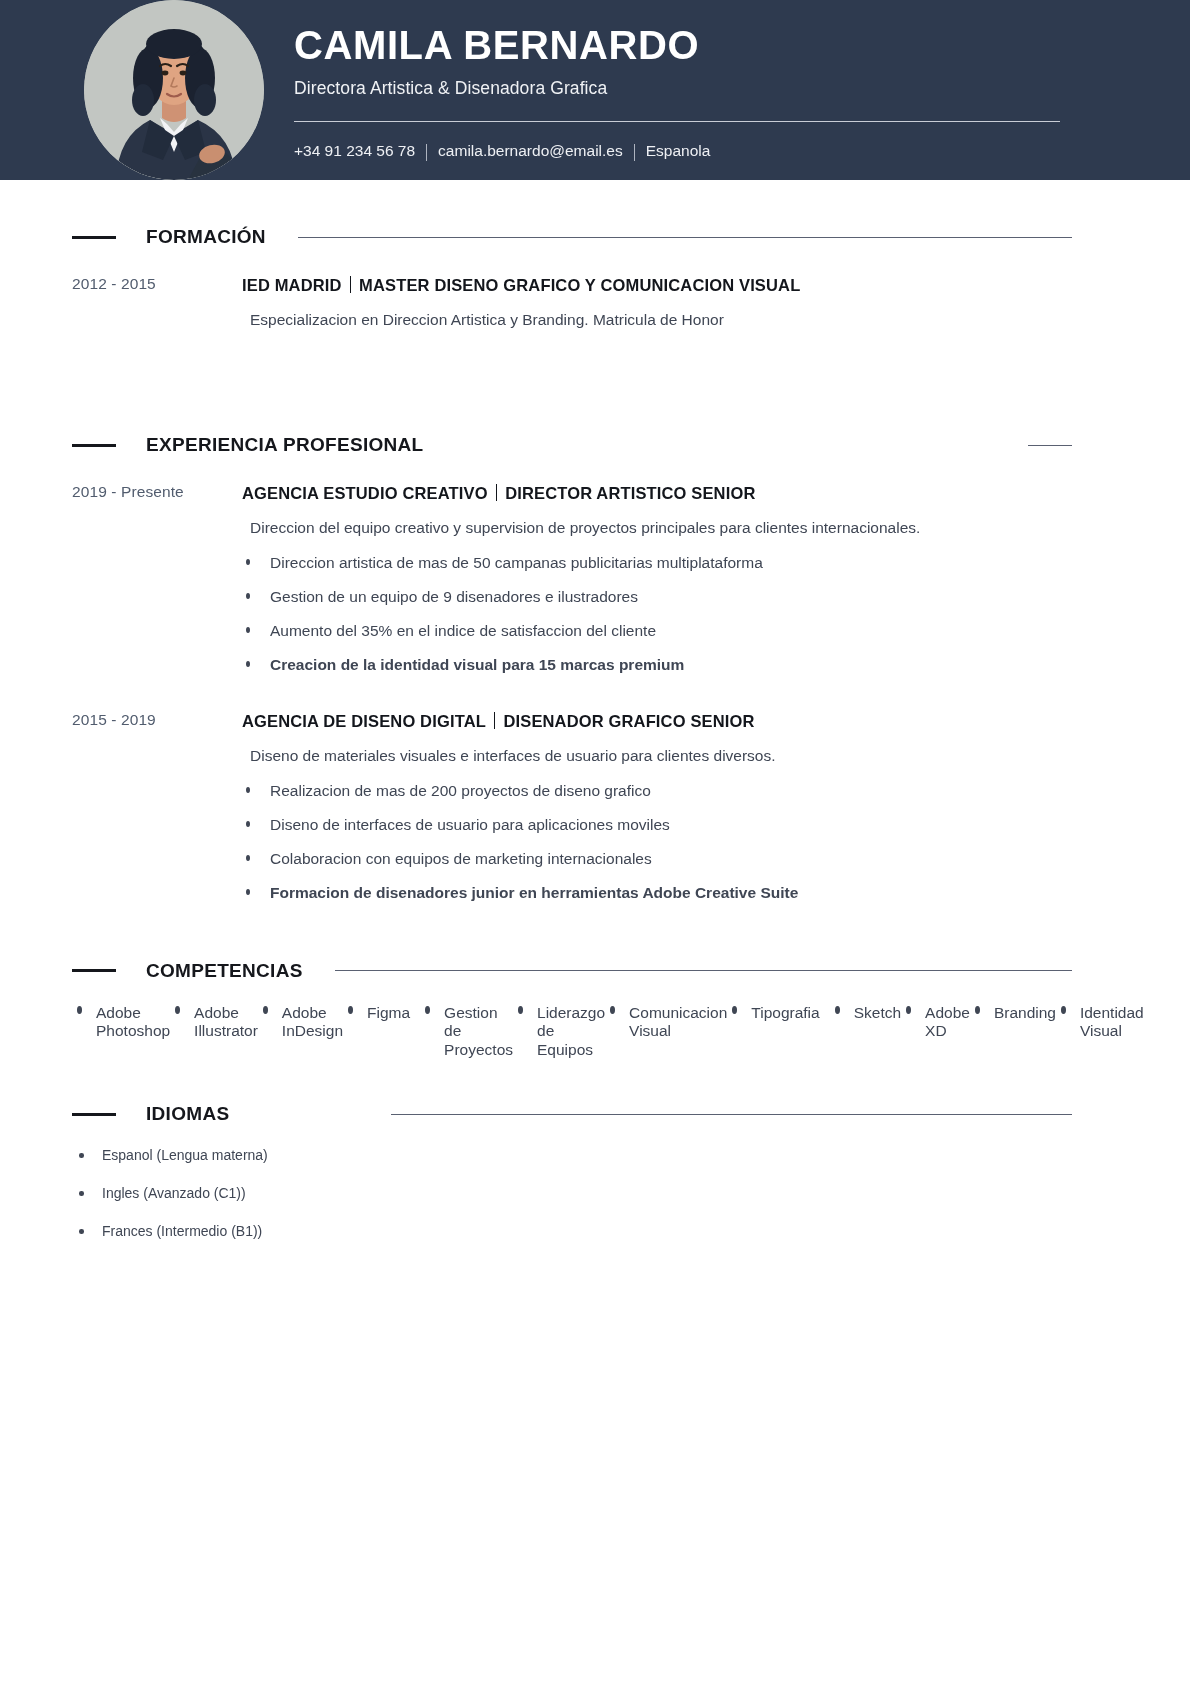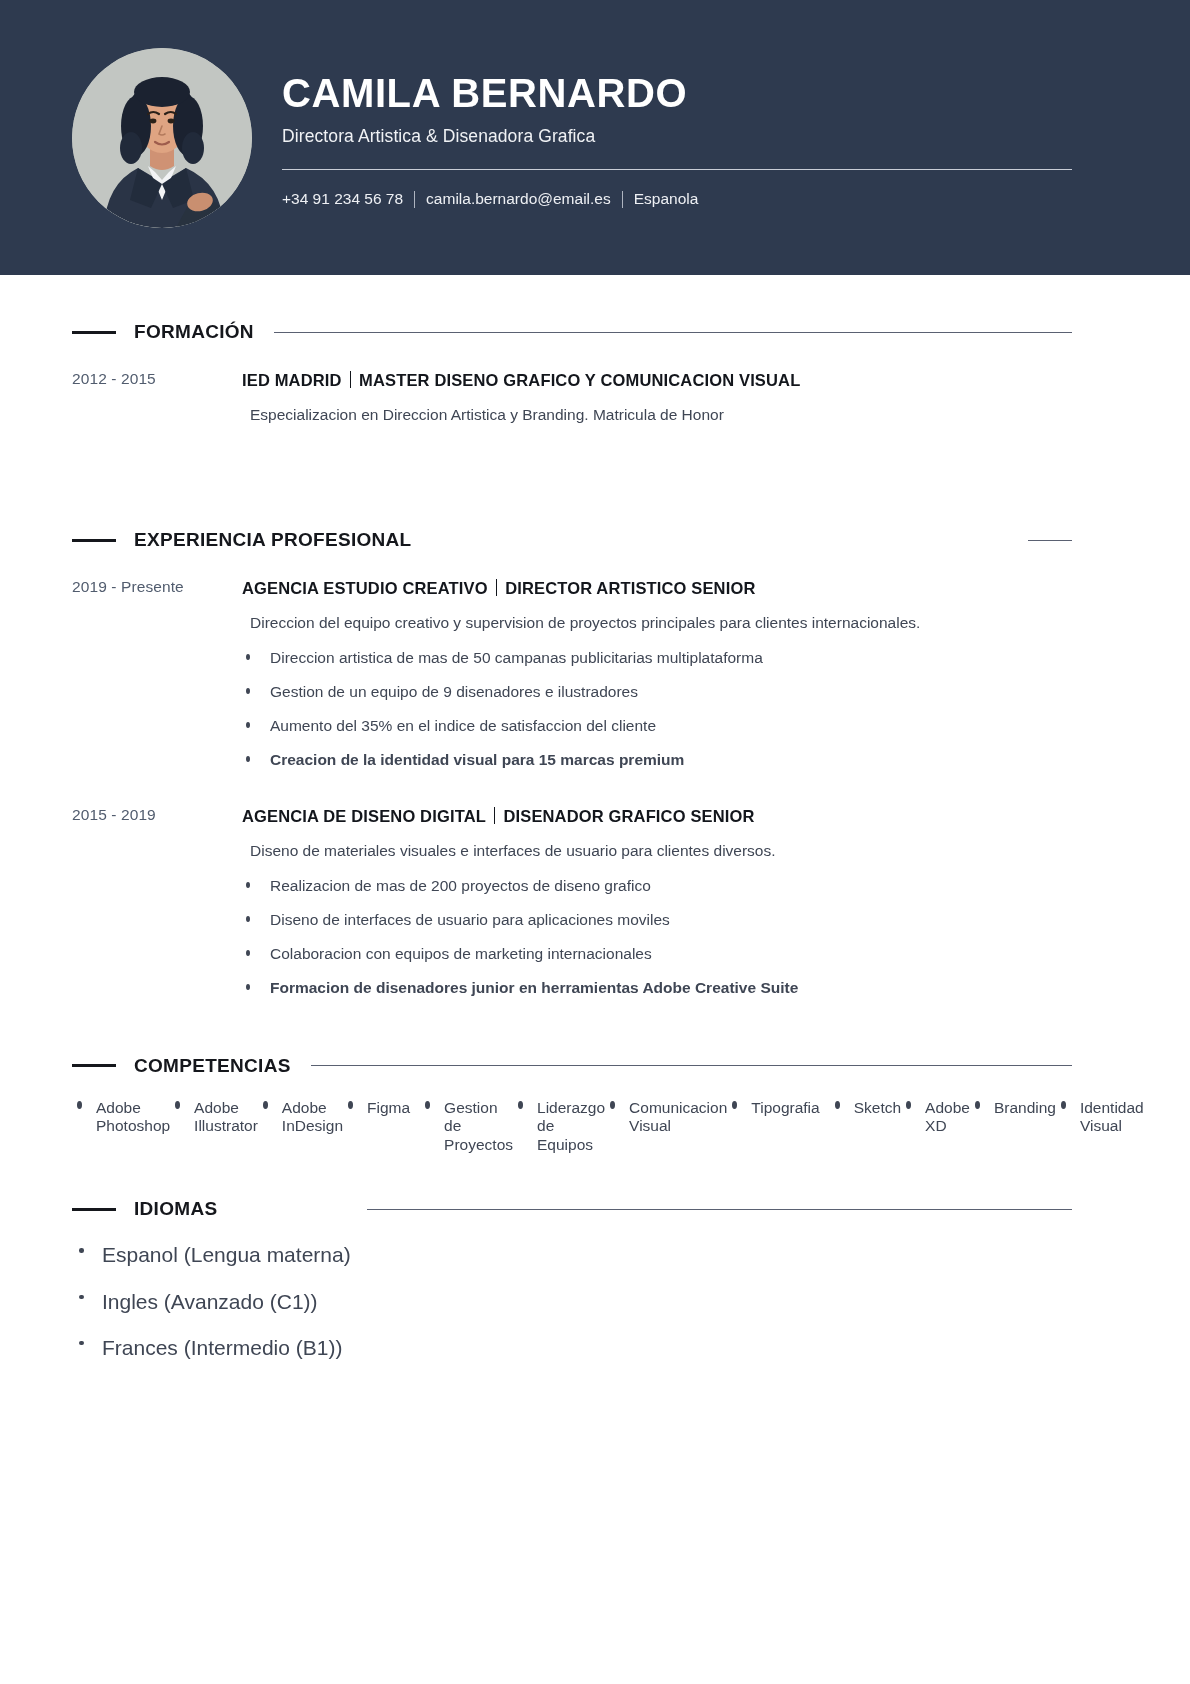--- a/index.html
+++ b/index.html
@@ -14,22 +14,22 @@
     position: relative;
     width: 1190px;
     min-height: 1684px;
     background: #ffffff;
     overflow: hidden;
   }
 
   
   .header {
     background: #2e3a4f;
-    height: 275px;
-    padding: 0;
+    height: 180px;
+    padding: 12px;
     display: flex;
     align-items: center;
     position: relative;
   }
 
   .photo-wrap {
     width: 180px;
     height: 180px;
     margin-left: 72px;
     margin-right: 30px;
@@ -93,21 +93,21 @@
 
   
   .body {
     padding: 0 118px 0 72px;
   }
 
   
   .section-head {
     display: flex;
     align-items: center;
-    gap: 0;
+    gap: 12px;
   }
   .sec-dash {
     width: 44px;
     height: 3px;
     background: #15171c;
     flex: 0 0 auto;
   }
   .sec-title {
     font-size: 19px;
     font-weight: 700;
@@ -213,21 +213,21 @@
     height: 8px;
     border-radius: 50%;
     background: #3f4654;
   }
 
   
   .lang-list { list-style: none; margin-top: 22px; }
   .lang-list li {
     position: relative;
     padding-left: 30px;
-    font-size: 21px;
+    font-size: 14px;
     color: #3f4654;
     margin-bottom: 21px;
     line-height: 1.2;
   }
   .lang-list li::before {
     content: "";
     position: absolute;
     left: 7px;
     top: 6px;
     width: 4.5px;

